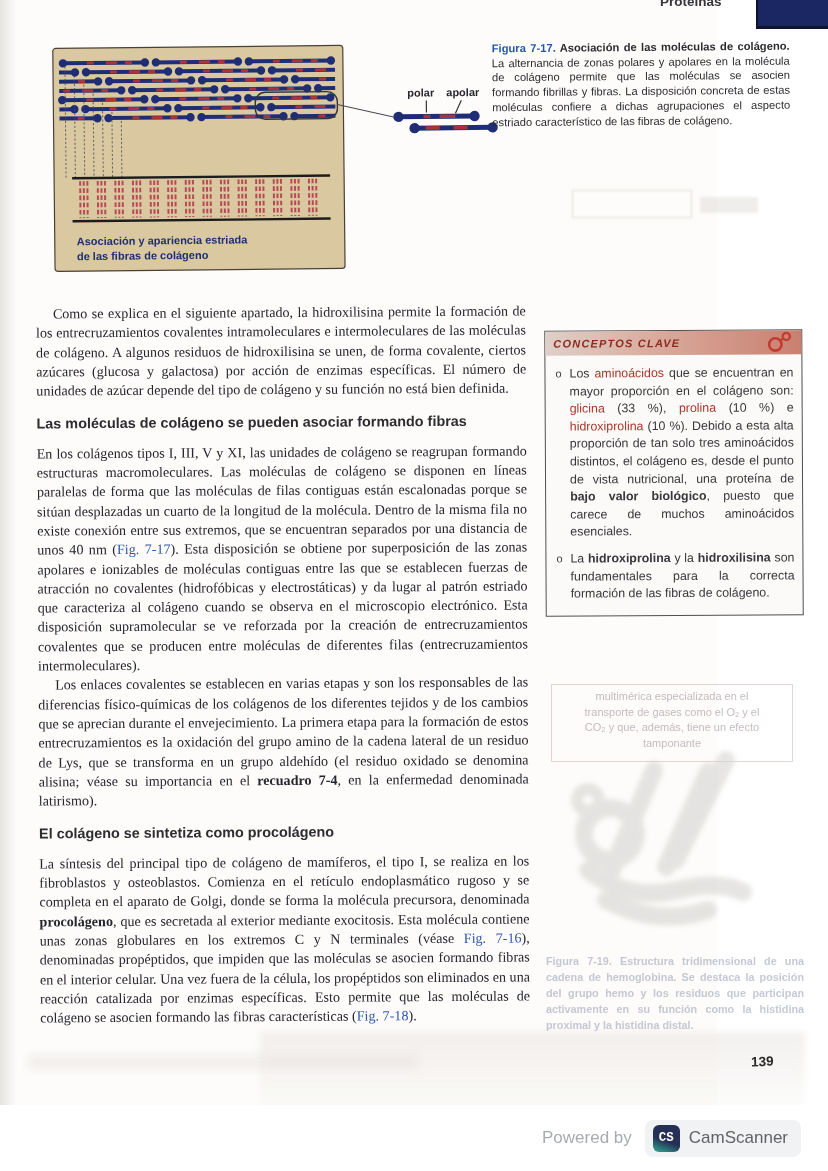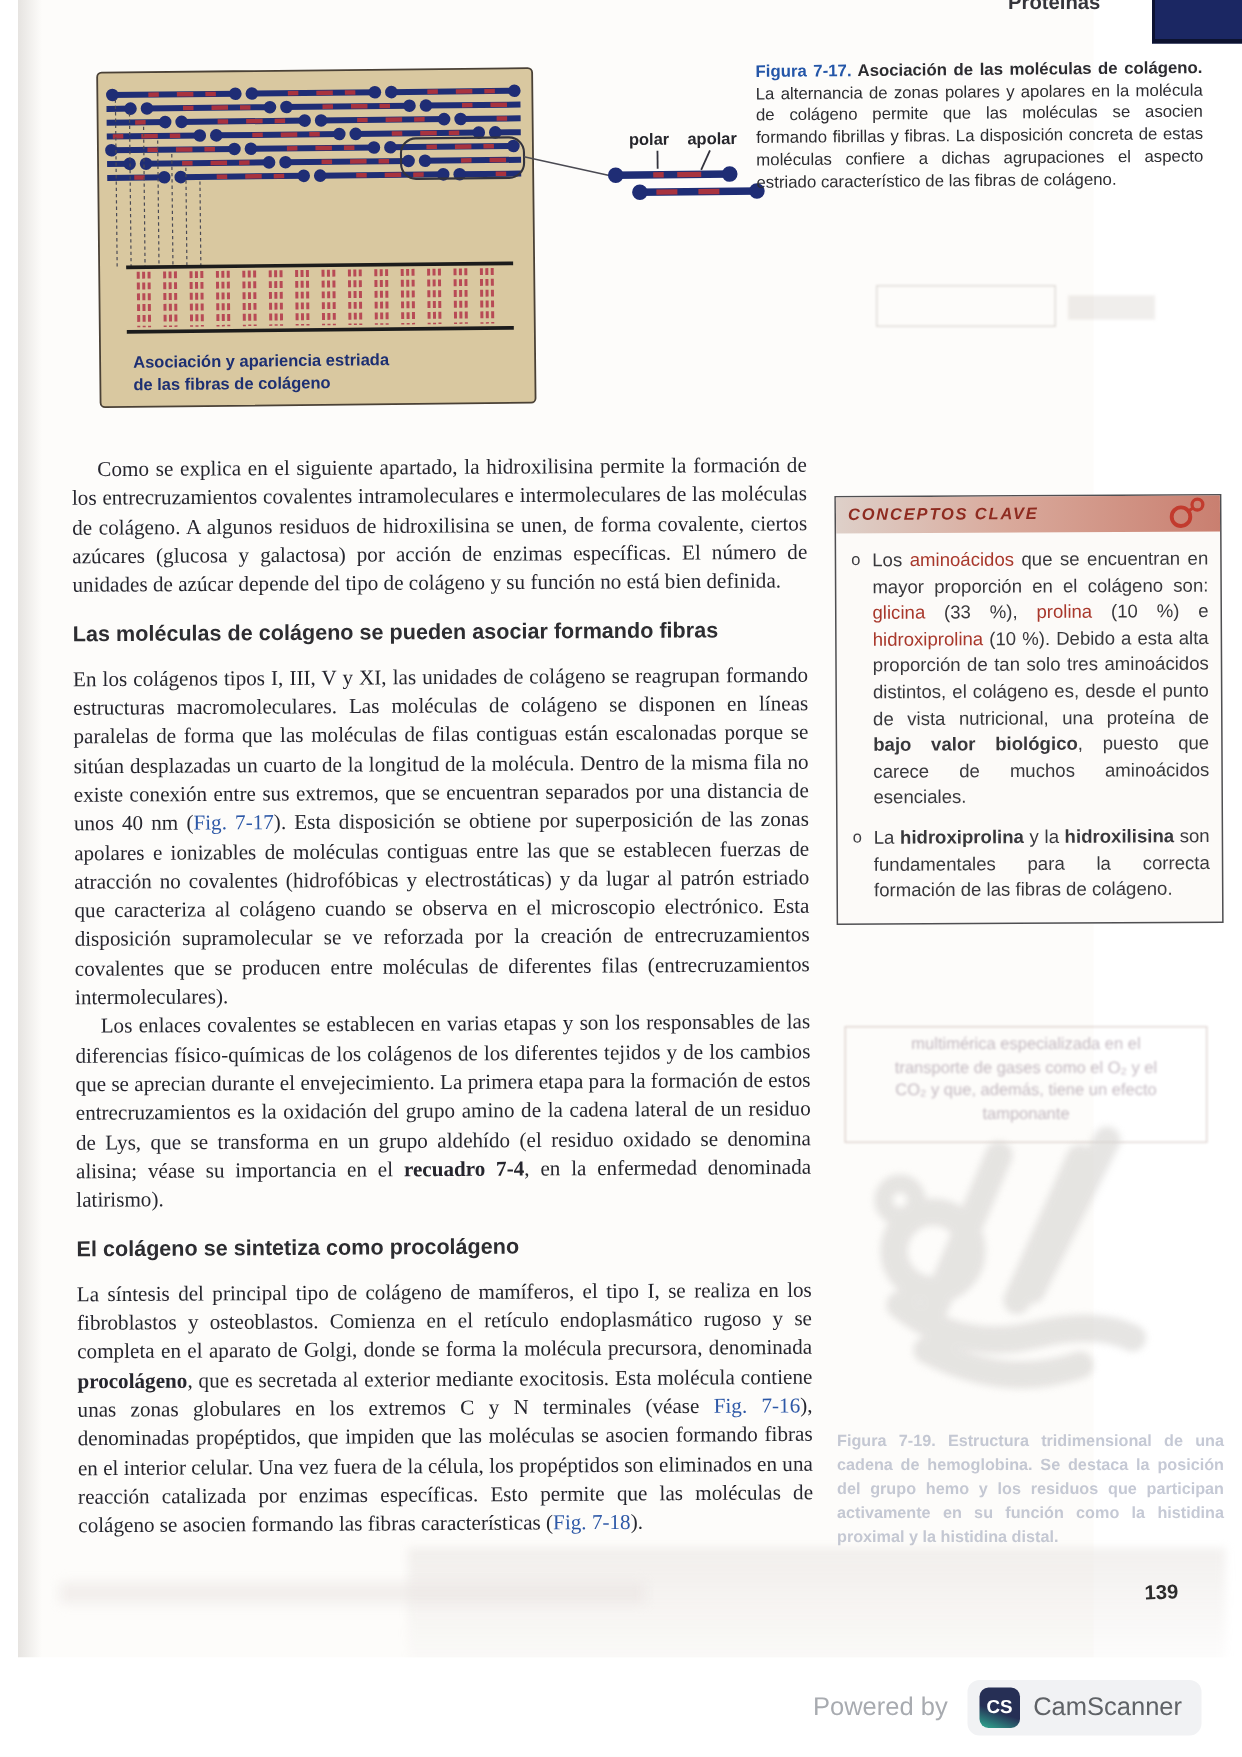--- a/index.html
+++ b/index.html
@@ -1,20 +1,20 @@
 <!DOCTYPE html>
 <html><head>
 <meta charset="utf-8">
 <style>
   html,body{margin:0;padding:0;}
   body{
     width:828px;height:1171px;position:relative;overflow:hidden;
     background:#ffffff;font-family:"Liberation Sans",sans-serif;
   }
-  .sheet{position:absolute;left:12px;top:0;width:717px;height:1105px;background:#fdfcfa;}
+  .sheet{position:absolute;left:0;top:0;width:717px;height:1105px;background:#fdfcfa;}
   .edge-shade{position:absolute;left:0;top:0;width:16px;height:1105px;
     background:linear-gradient(to right,rgba(110,100,92,.16),rgba(110,100,92,0));}
   .smudge1{position:absolute;left:260px;top:1032px;width:545px;height:78px;
     background:linear-gradient(to bottom,rgba(232,228,225,.55),rgba(246,244,242,.2));filter:blur(3px);}
   .smudge2{position:absolute;left:28px;top:1055px;width:390px;height:14px;background:rgba(231,225,223,.5);filter:blur(4px);}
 
   
   .running-header{position:absolute;left:660px;top:-6px;font-size:13.5px;color:#35353b;font-weight:600;}
   .header-tab{position:absolute;left:756px;top:0;width:72px;height:26px;background:#1b2763;
     border-left:2px solid #0c1233;border-bottom:3px solid #0d1330;}
@@ -69,21 +69,21 @@
     font-family:"Liberation Sans",sans-serif;transform:rotate(-2deg);}
 
   
   .footer{position:absolute;left:0;top:1105px;width:828px;height:66px;background:#ffffff;
     display:flex;align-items:center;justify-content:flex-end;padding-right:27px;box-sizing:border-box;gap:13px;}
   .powered{font-size:17px;color:#a8abb0;}
   .cs-pill{display:flex;align-items:center;gap:9px;background:#f1f2f4;border-radius:8px;
     padding:5px 13px 5px 8px;}
   .cs-logo{width:27px;height:27px;border-radius:6px;color:#fff;font-size:12.5px;font-weight:700;
     display:flex;align-items:center;justify-content:center;
-    background:linear-gradient(200deg,#262f55 0%,#262f55 58%,#2fae92 100%);}
+    background:linear-gradient(200deg,#262f55 0%,#262f55 58%,#2fae92 100%);font-family:Liberation Mono, monospace;}
   .cs-brand{font-size:17px;font-weight:400;color:#5f6266;}
 </style>
 </head>
 <body>
 
 <div class="sheet">
   <div class="edge-shade"></div>
   <div class="smudge1"></div>
   <div class="smudge2"></div>
 

